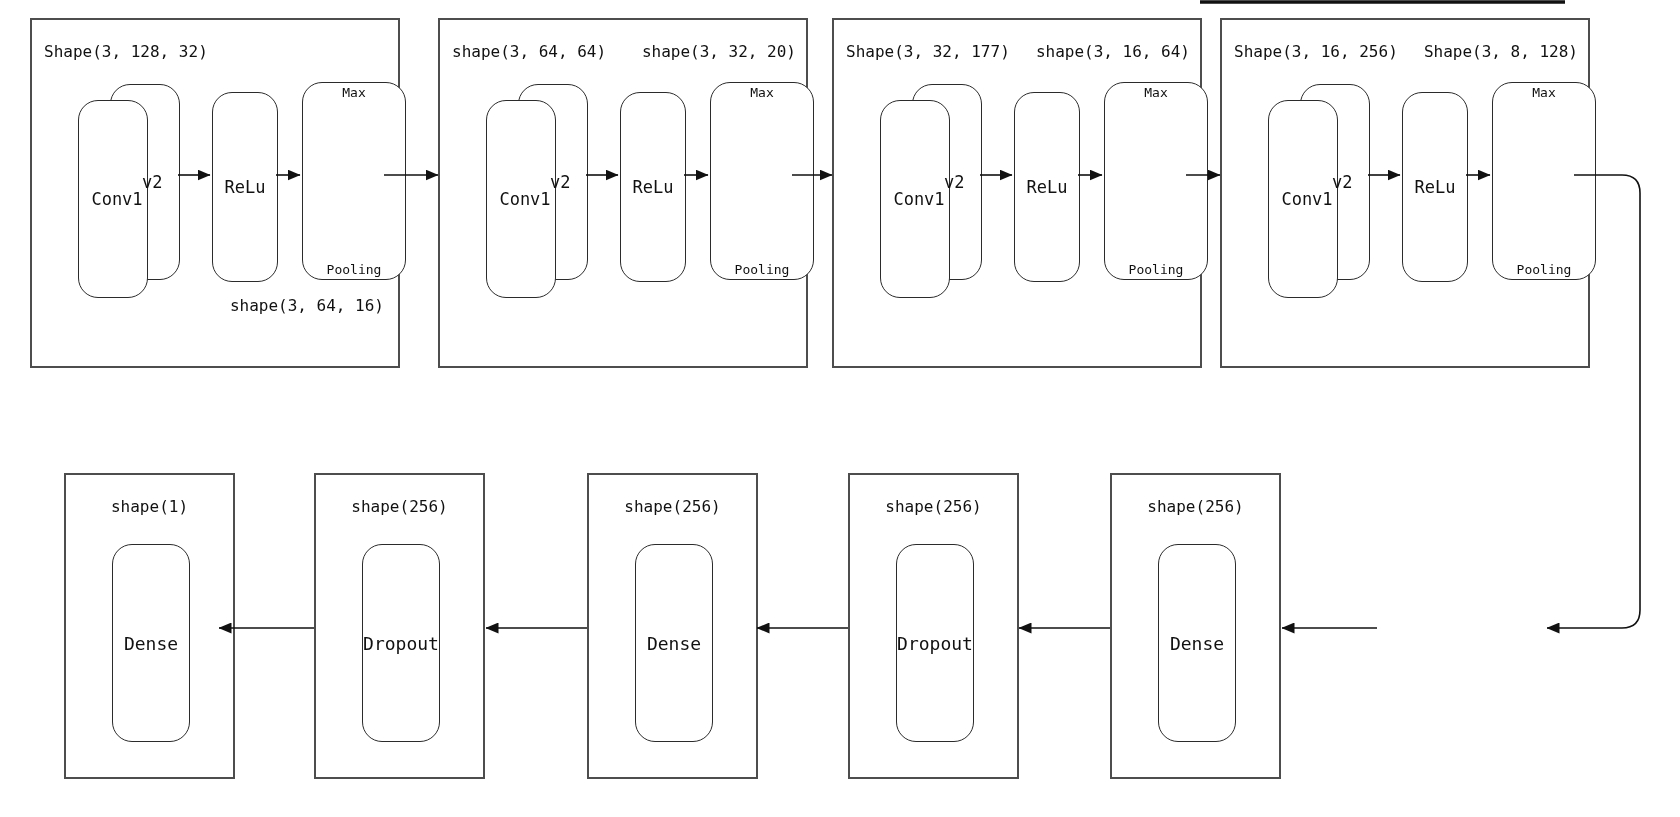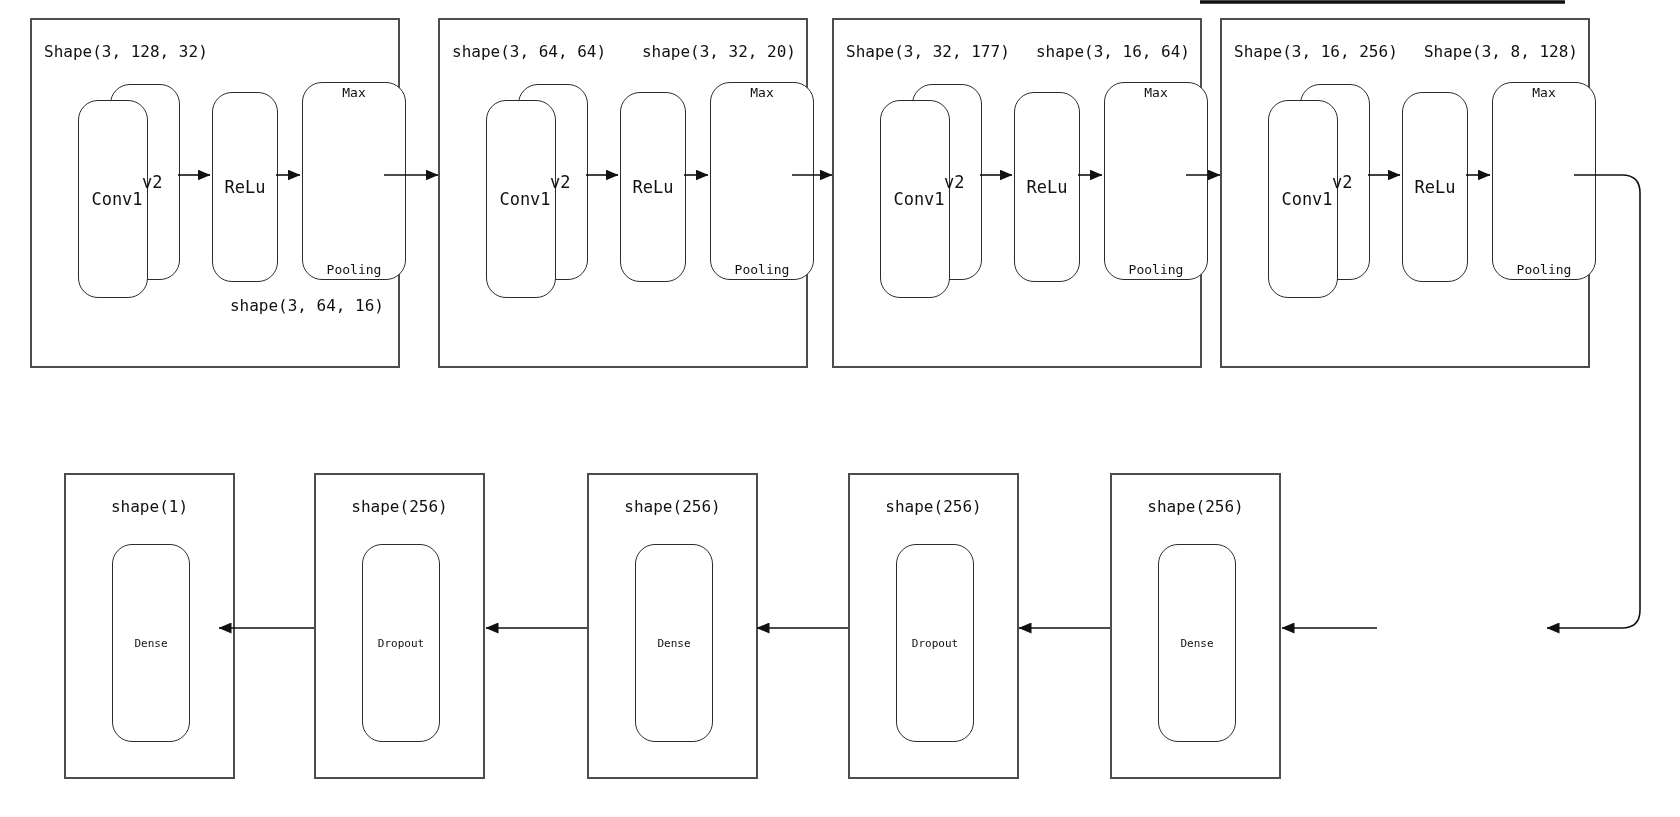--- a/index.html
+++ b/index.html
@@ -41,21 +41,21 @@
   .bblock{
     position:absolute;top:473px;width:171px;height:306px;
     border:2px solid var(--outer-border);box-sizing:border-box;
     background:var(--background);
   }
   .blbl{position:absolute;top:22px;left:0;right:0;text-align:center;font-size:16px;white-space:nowrap;}
   .bnode{
     position:absolute;left:46px;top:69px;width:78px;height:198px;
     border:1.4px solid var(--node-border);border-radius:20px;
     background:var(--background);box-sizing:border-box;
-    display:flex;align-items:center;justify-content:center;font-size:11px;
+    display:flex;align-items:center;justify-content:center;font-size:18px;
   }
   .bnode-lg{font-size:17px;}
   
   #arrows{position:absolute;left:0;top:0;z-index:5;pointer-events:none;}
   #arrows .arrow{stroke:var(--arrow);fill:none;stroke-width:1.6px;}
   #arrows .thick{stroke:var(--arrow);stroke-width:3.5px;}
   #ah path{fill:var(--arrow);}
 </style>
 </head>
 <body>

